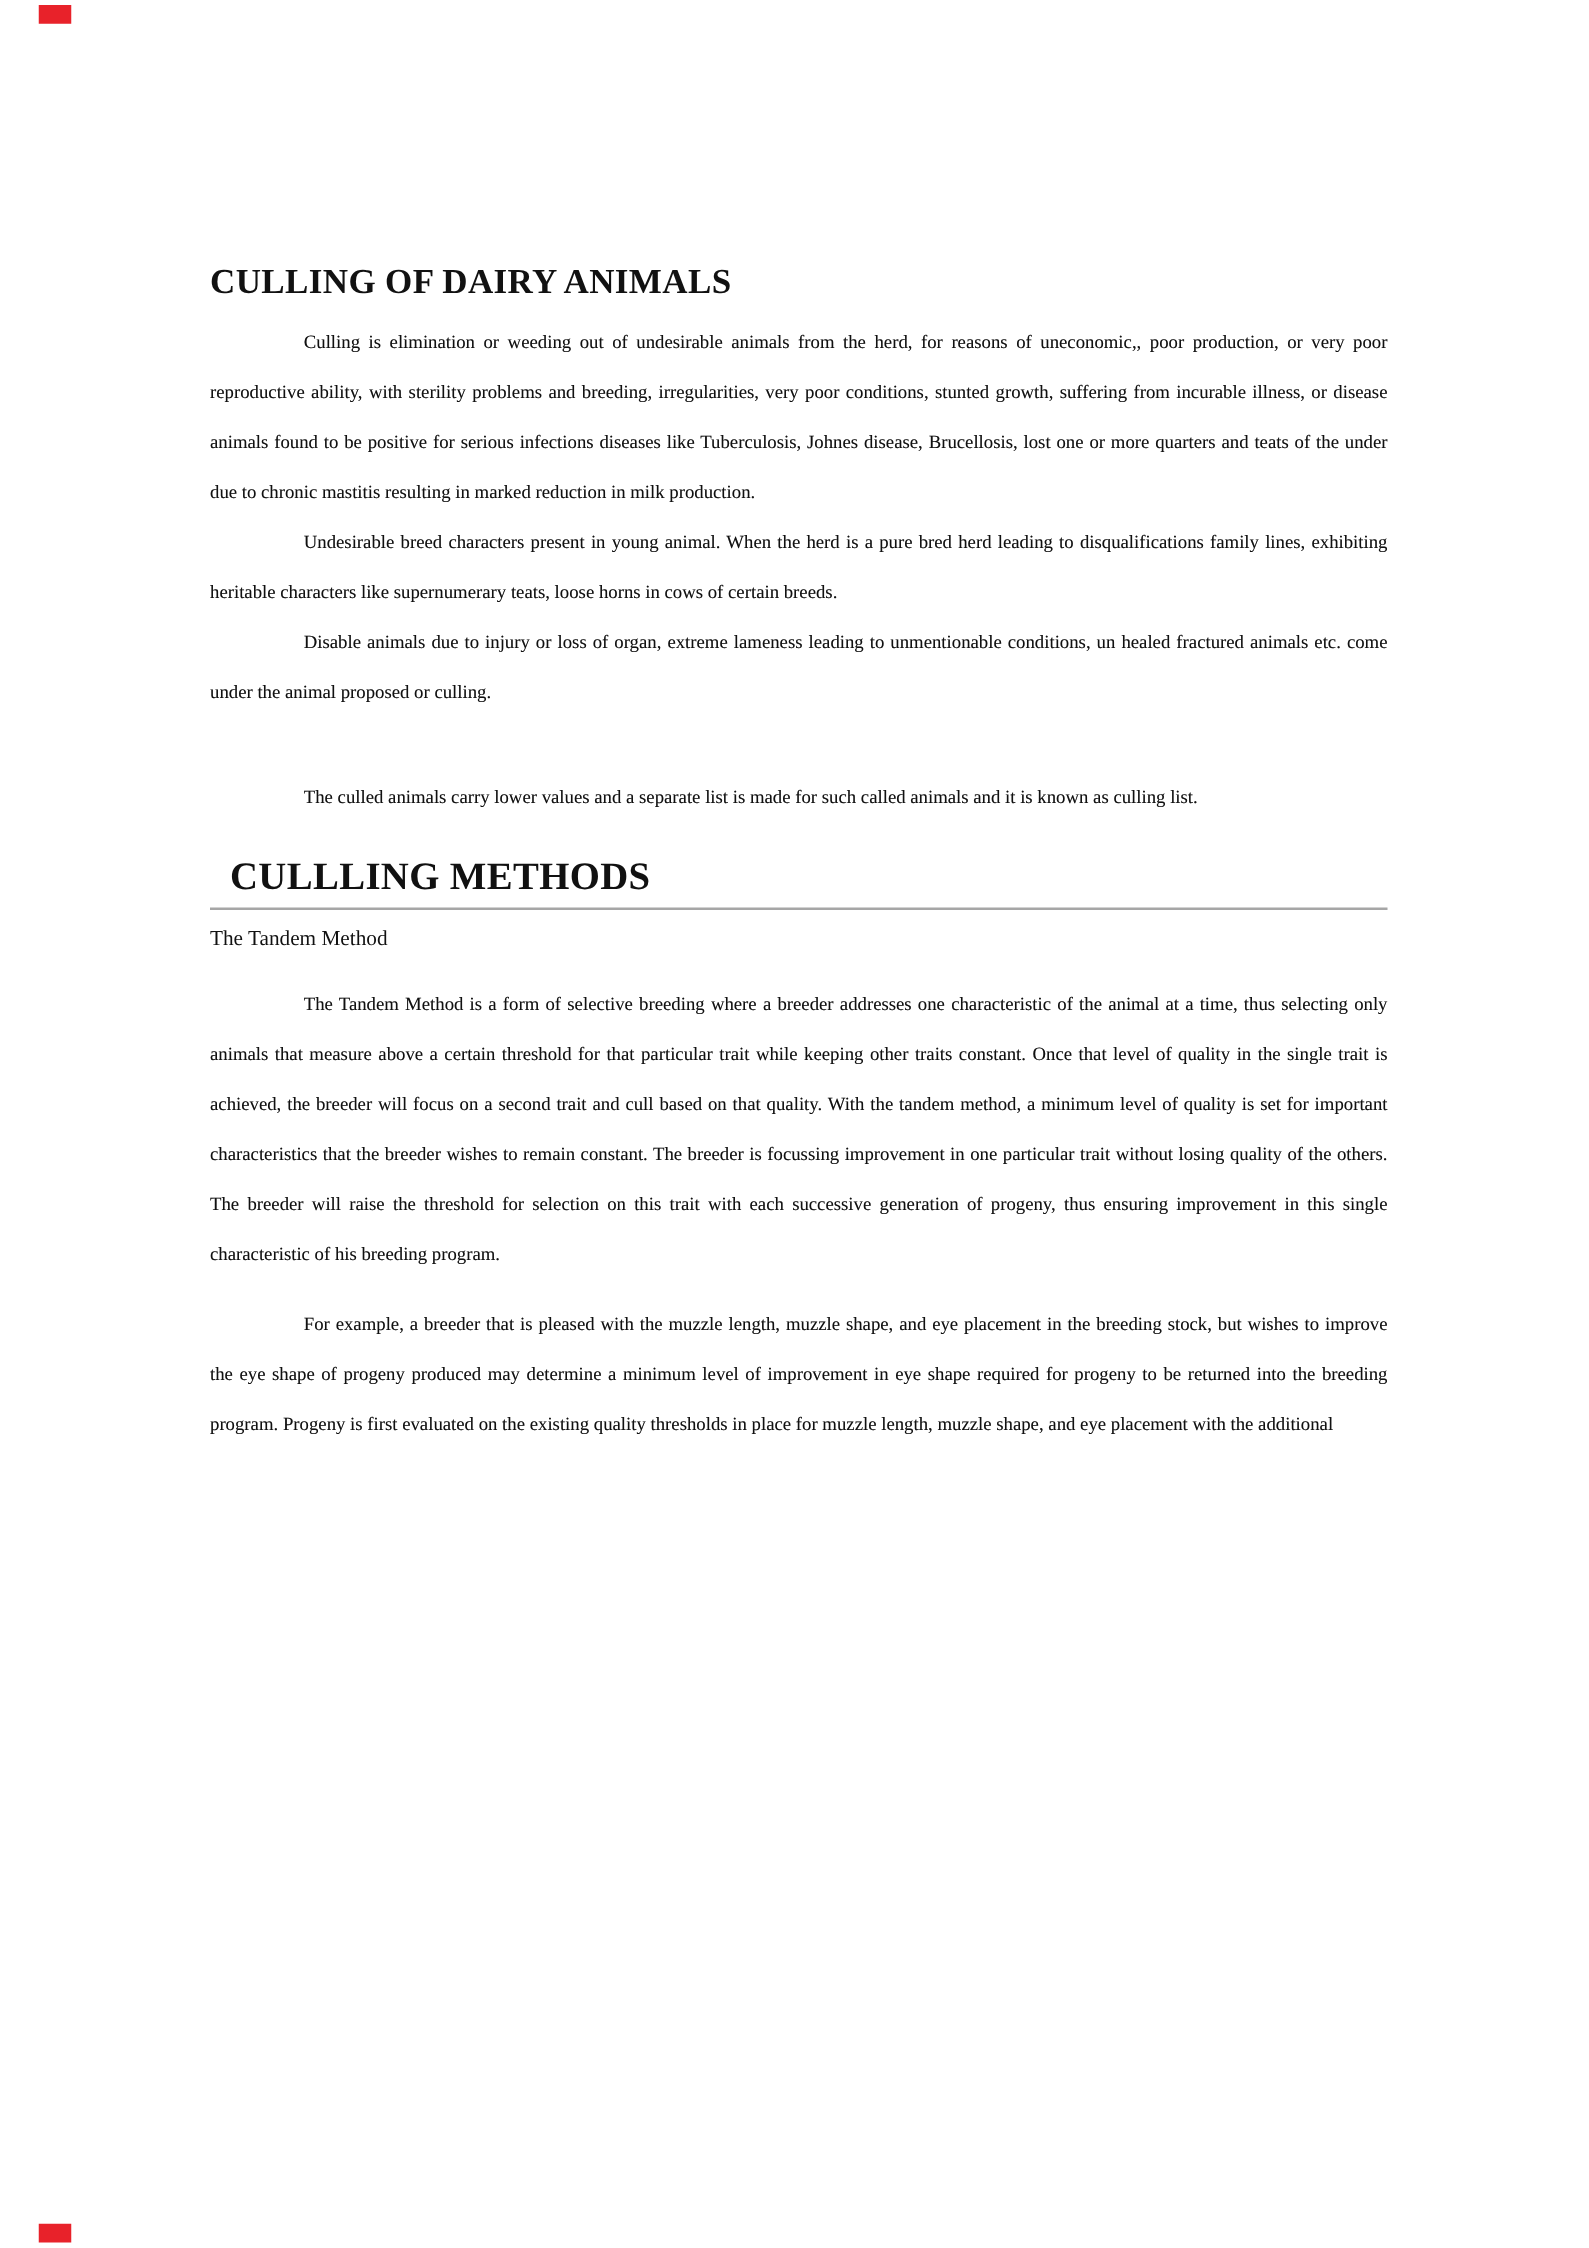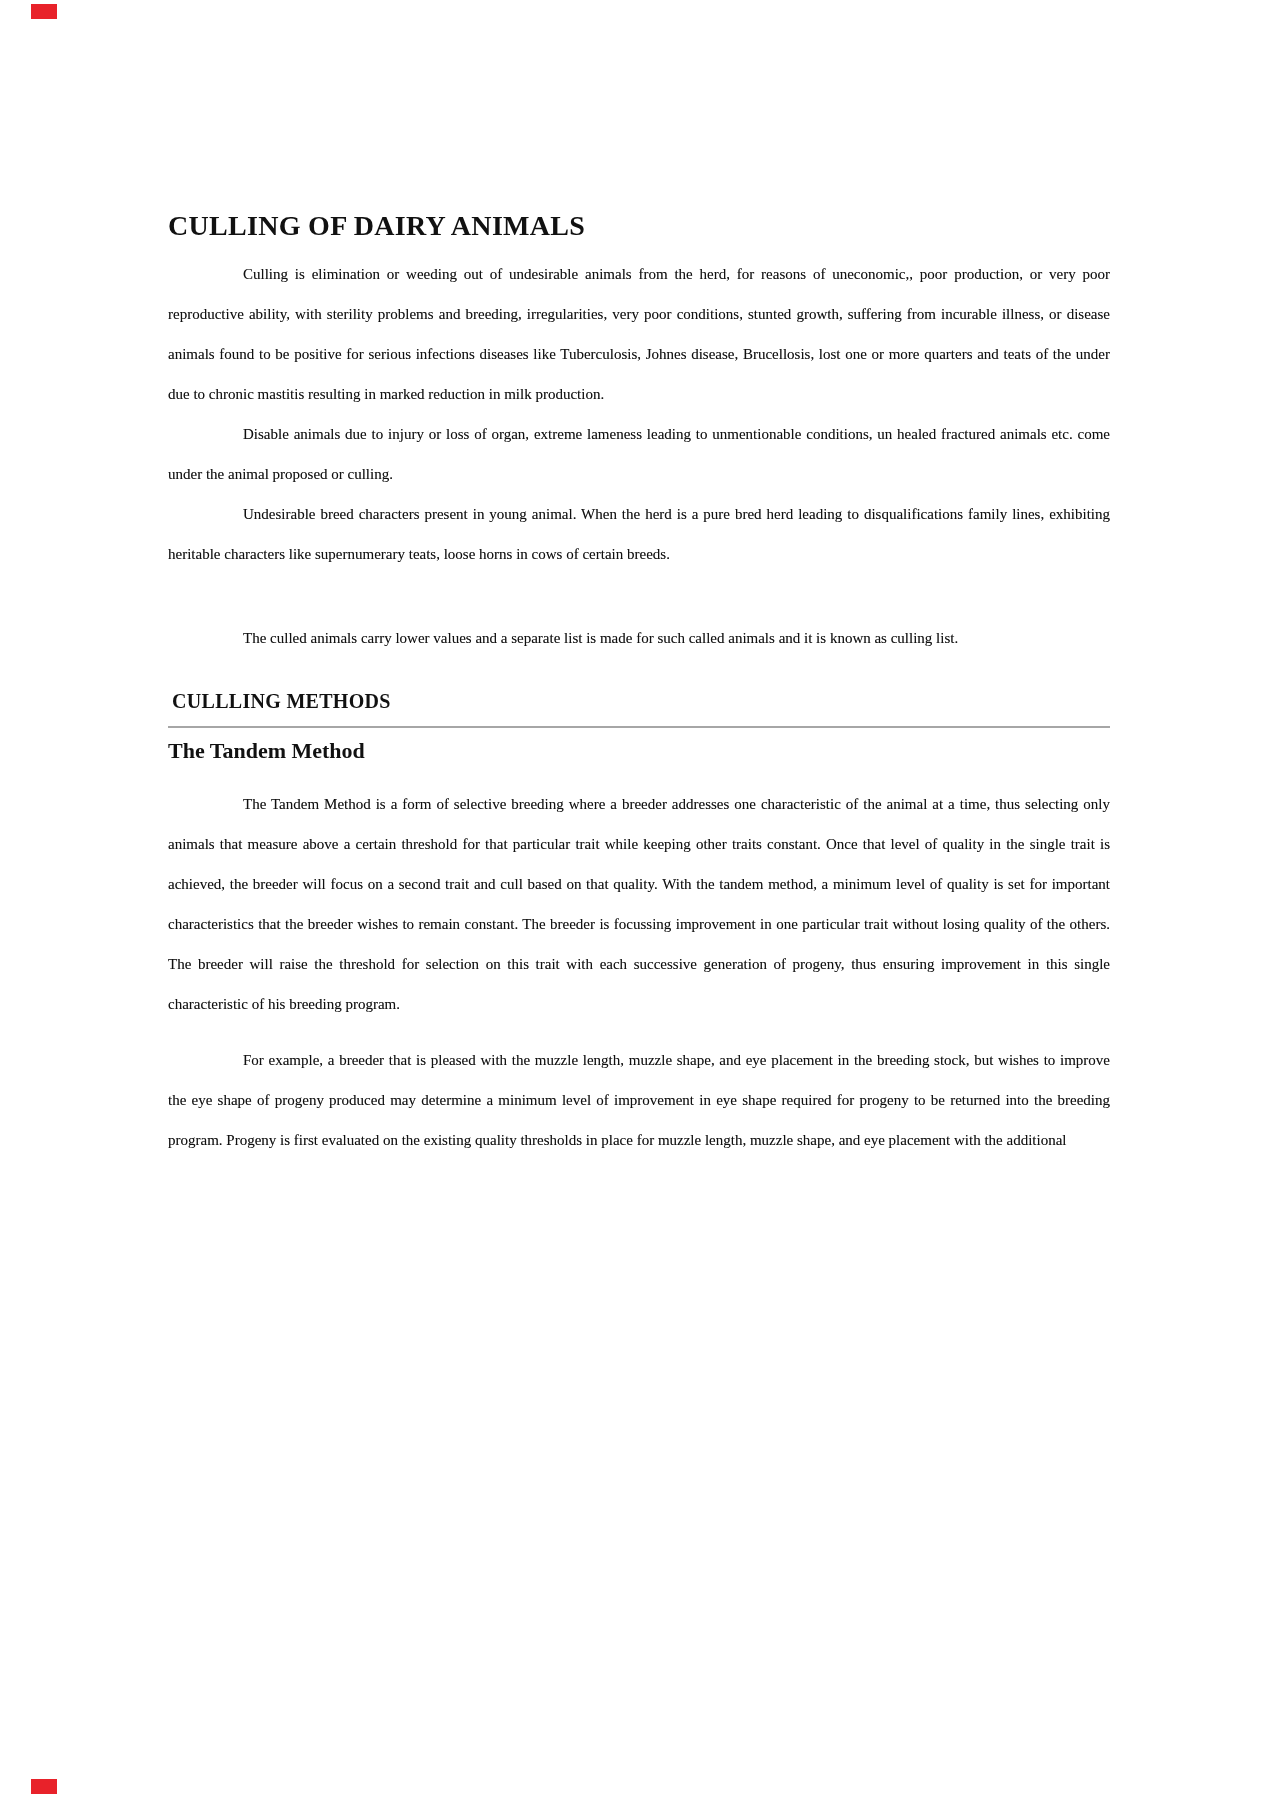--- a/index.html
+++ b/index.html
@@ -46,55 +46,55 @@
     font-size: 15px;
     line-height: 40px;
     text-align: justify;
     text-indent: 75px;
     margin: 0;
     text-shadow: 0 0 0.5px rgba(0,0,0,0.35);
   }
   p.space-before { margin-top: 44px; }
   p.small-space-before { margin-top: 16px; }
   .section-heading {
-    font-size: 20px;
+    font-size: 31px;
     font-weight: bold;
     line-height: 30px;
-    margin: 28px 0 0 4px;
+    margin: 28px 0 0 16px;
     letter-spacing: 0.3px;
   }
   .section-rule {
     border: none;
     border-top: 2px solid #a6a6a6;
     margin: 10px 0 0 0;
     width: 100%;
   }
   .sub-heading {
-    font-size: 22px;
-    font-weight: bold;
+    font-size: 17px;
+    font-weight: normal;
     line-height: 30px;
     margin: 8px 0 18px 0;
   }
 </style>
 </head>
 <body>
 
 <div class="page">
 
   <div class="marker top"></div>
 
   <div class="content">
 
     <h1 class="doc-title">CULLING OF DAIRY ANIMALS</h1>
 
     <p class="body-par">Culling is elimination or weeding out of undesirable animals from the herd, for reasons of uneconomic,, poor production, or very poor reproductive ability, with sterility problems and breeding, irregularities, very poor conditions, stunted growth, suffering from incurable illness, or disease animals found to be positive for serious infections diseases like Tuberculosis, Johnes disease, Brucellosis, lost one or more quarters and teats of the under due to chronic mastitis resulting in marked reduction in milk production.</p>
 
+    <p class="body-par">Undesirable breed characters present in young animal. When the herd is a pure bred herd leading to disqualifications family lines, exhibiting heritable characters like supernumerary teats, loose horns in cows of certain breeds.</p>
+
     <p class="body-par">Disable animals due to injury or loss of organ, extreme lameness leading to unmentionable conditions, un healed fractured animals etc. come under the animal proposed or culling.</p>
-
-    <p class="body-par">Undesirable breed characters present in young animal. When the herd is a pure bred herd leading to disqualifications family lines, exhibiting heritable characters like supernumerary teats, loose horns in cows of certain breeds.</p>
 
     <p class="body-par space-before">The culled animals carry lower values and a separate list is made for such called animals and it is known as culling list.</p>
 
     <h2 class="section-heading">CULLLING METHODS</h2>
 
     <hr class="section-rule">
 
     <h3 class="sub-heading">The Tandem Method</h3>
 
     <p class="body-par">The Tandem Method is a form of selective breeding where a breeder addresses one characteristic of the animal at a time, thus selecting only animals that measure above a certain threshold for that particular trait while keeping other traits constant. Once that level of quality in the single trait is achieved, the breeder will focus on a second trait and cull based on that quality. With the tandem method, a minimum level of quality is set for important characteristics that the breeder wishes to remain constant. The breeder is focussing improvement in one particular trait without losing quality of the others. The breeder will raise the threshold for selection on this trait with each successive generation of progeny, thus ensuring improvement in this single characteristic of his breeding program.</p>

